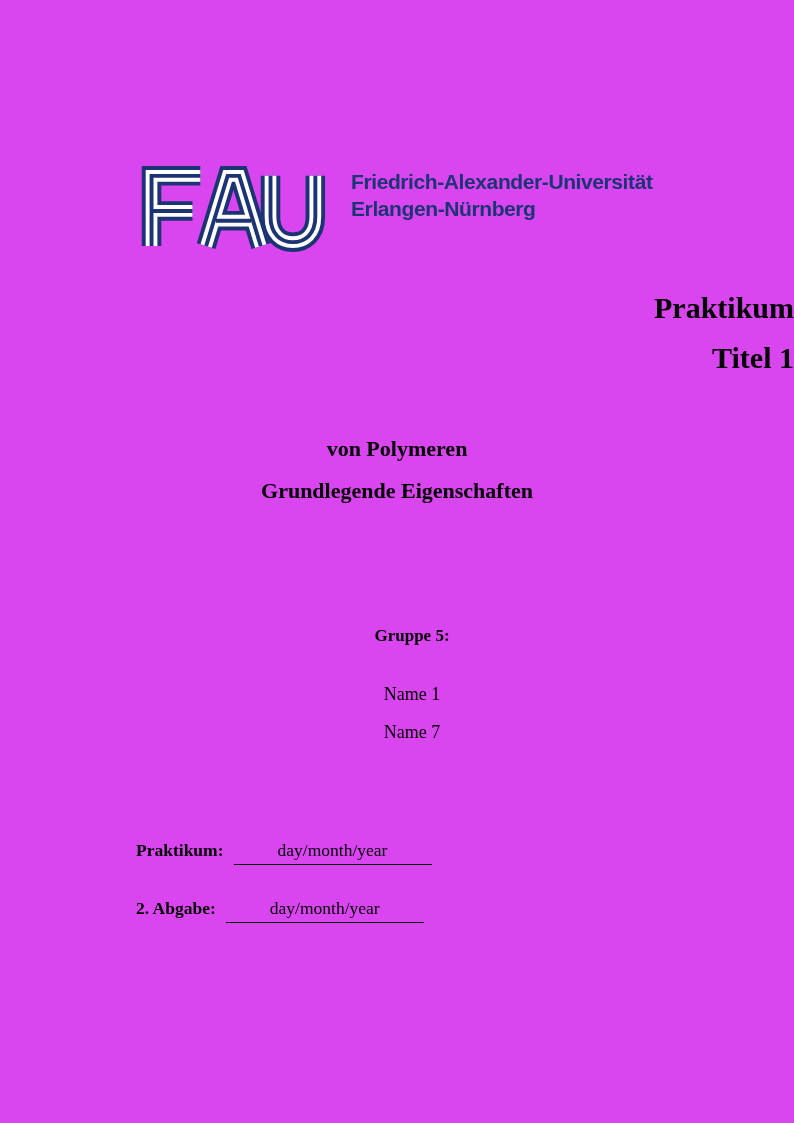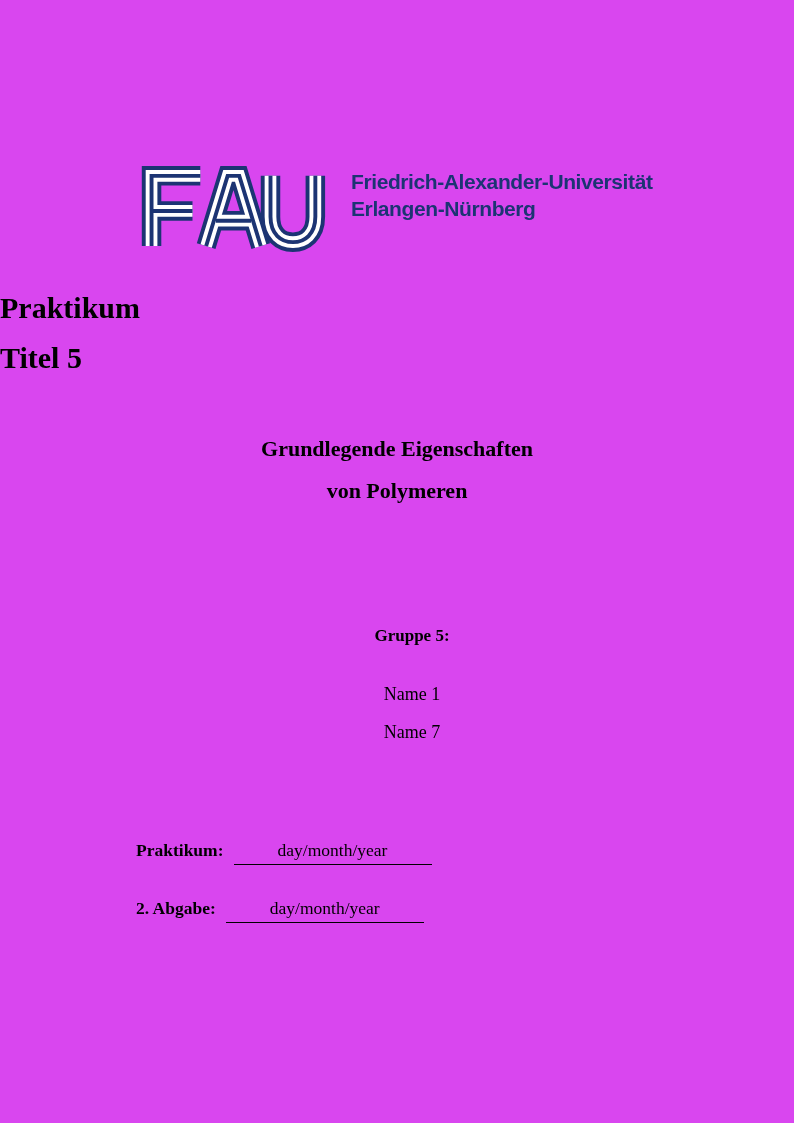--- a/index.html
+++ b/index.html
@@ -38,21 +38,21 @@
     letter-spacing: -0.4px;
     color: var(--logo-color);
   }
 
   
   .title-block {
     position: absolute;
     top: 283px;
     left: 0;
     width: 100%;
-    text-align: left;
+    text-align: right;
     font-weight: bold;
     font-size: 30px;
     line-height: 50px;
   }
   .subtitle-block {
     position: absolute;
     top: 428px;
     left: 0;
     width: 100%;
     text-align: center;
@@ -141,26 +141,26 @@
       </g>
     </svg>
     <div class="wordmark">
       <div>Friedrich-Alexander-Universität</div>
       <div>Erlangen-Nürnberg</div>
     </div>
   </div>
 
   <div class="title-block">
     <div>Praktikum</div>
-    <div>Titel 5</div>
+    <div>Titel 1</div>
   </div>
 
   <div class="subtitle-block">
+    <div>von Polymeren</div>
     <div>Grundlegende Eigenschaften</div>
-    <div>von Polymeren</div>
   </div>
 
   <div class="group-block">
     <p class="group-title">Gruppe 5:</p>
     <p class="member">Name 1</p>
     <p class="member">Name 7</p>
   </div>
 
   <div class="fields-block">
     <div class="field-row row-0">

